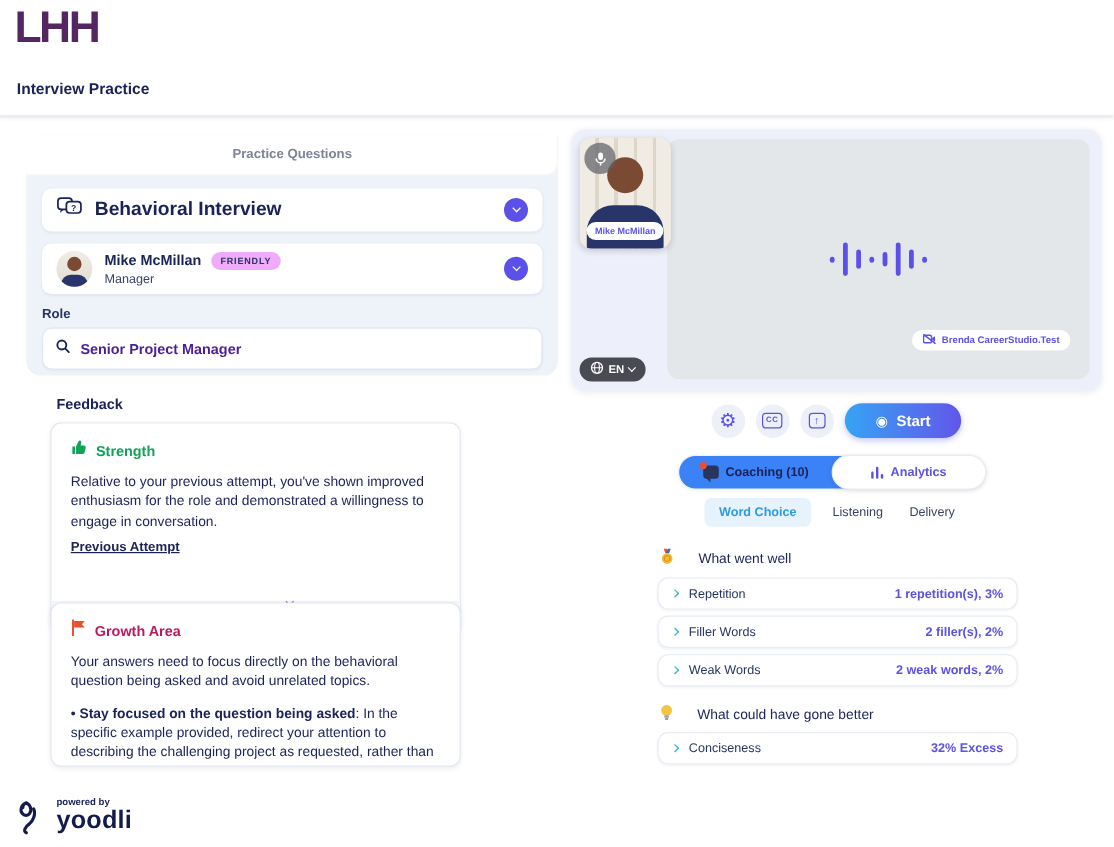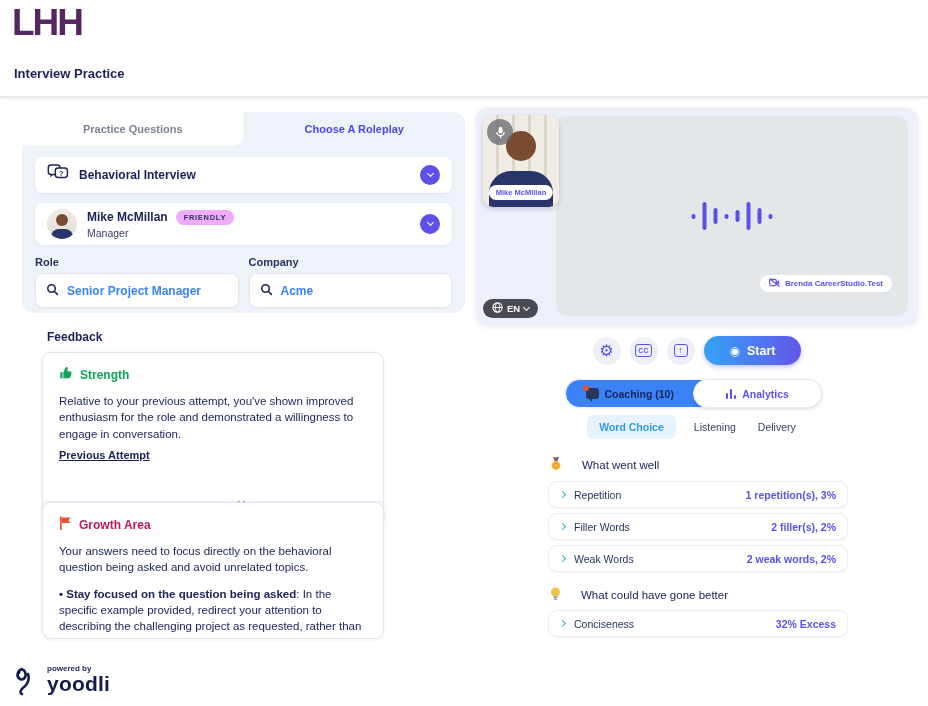--- a/index.html
+++ b/index.html
@@ -14,37 +14,37 @@
   
   .roleplay-panel { position:absolute; left:22px; top:112px; width:443px; height:201px; background:#EEF2F9; border-radius:12px; }
   .rp-tabs { display:flex; height:34px; }
   .rp-tab { flex:1; display:flex; align-items:center; justify-content:center; font-size:11px; cursor:pointer; }
   .rp-tab.inactive { background:#fff; border-radius:12px 0 10px 0; color:#7E8494; font-weight:600; box-shadow:inset -1px -1px 0 rgba(20,30,60,.03); }
   .rp-tab.active { color:#4F46E5; font-weight:700; }
   .rp-body { padding:11px 13px 0 13px; }
   .rp-card { background:#fff; border-radius:8px; box-shadow:0 1px 3px rgba(20,30,60,.06); display:flex; align-items:center; padding:0 12px; }
   .rp-card.scenario { height:36px; }
   .rp-card.persona { height:42px; margin-top:10px; }
-  .rp-card-label { font-size:12px; font-weight:700; color:#1A2258; margin-left:10px; }
+  .rp-card-label { font-size:16px; font-weight:700; color:#1A2258; margin-left:10px; }
   .chev-btn { margin-left:auto; width:20px; height:20px; border-radius:50%; background:#5B51E8; display:flex; align-items:center; justify-content:center; cursor:pointer; flex:0 0 auto; }
   .chev { display:inline-block; width:5px; height:5px; border-right:1.7px solid currentColor; border-bottom:1.7px solid currentColor; transform:rotate(45deg); margin-top:-3px; }
   .chev.right { transform:rotate(-45deg); margin-top:0; }
   .avatar { width:30px; height:30px; border-radius:50%; overflow:hidden; position:relative; background:linear-gradient(#f0ede6,#e2ddd2); flex:0 0 auto; }
   .avatar::before { content:""; position:absolute; left:50%; top:5px; transform:translateX(-50%); width:12px; height:12px; border-radius:50%; background:#7A4A32; }
   .avatar::after { content:""; position:absolute; left:50%; bottom:-4px; transform:translateX(-50%); width:22px; height:14px; border-radius:8px 8px 0 0; background:#27356B; }
   .persona-info { margin-left:10px; }
   .persona-top { display:flex; align-items:center; gap:8px; }
   .persona-name { font-size:12px; font-weight:700; color:#1A2258; }
   .friendly-badge { background:#f0abfc; color:#27355F; font-size:7.5px; font-weight:700; letter-spacing:.7px; padding:3px 8px; border-radius:9px; }
   .persona-role { font-size:10.5px; color:#3A4366; margin-top:2px; }
   .field-row { display:flex; gap:10px; margin-top:11px; }
   .field { flex:1; }
   .field-label { font-size:11px; font-weight:600; color:#27355F; margin-bottom:5px; }
   .field-input { height:35px; background:#fff; border:1px solid #E2E8F0; border-radius:8px; display:flex; align-items:center; gap:8px; padding:0 10px; box-shadow:0 1px 2px rgba(20,30,60,.04); }
-  .field-value { font-size:12px; font-weight:700; color:#3b82f6; white-space:nowrap; }
+  .field-value { font-size:12px; font-weight:700; color:#4c1d95; white-space:nowrap; }
 
   
   .feedback-heading { position:absolute; left:47px; top:330px; font-size:12px; font-weight:700; color:#1A2258; }
   .fb-card { position:absolute; left:42px; width:342px; background:#fff; border:1px solid #E3E8F0; border-radius:9px; box-shadow:0 1px 4px rgba(20,30,60,.07); }
   .fb-card.strength { top:352px; height:176px; }
   .fb-card.growth { top:502px; height:137px; overflow:hidden; }
   .fb-inner { padding:13px 16px 0 16px; }
   .fb-title-row { display:flex; align-items:center; gap:7px; }
   .fb-title { font-size:12px; font-weight:700; }
   .fb-title.green { color:#10A35A; }
@@ -109,21 +109,20 @@
 
 <div class="app">
 
   <div class="logo">LHH</div>
   <div class="page-title">Interview Practice</div>
   <div class="header-divider"></div>
 
   <div class="roleplay-panel">
     <div class="rp-tabs">
       <div class="rp-tab inactive">Practice Questions</div>
-      <div class="rp-tab active">Choose A Roleplay</div>
     </div>
     <div class="rp-body">
       <div class="rp-card scenario">
         <span>
           <svg width="22" height="18" viewBox="0 0 24 20">
             <rect x="1.2" y="1.2" width="13" height="10.5" rx="3" fill="none" stroke="#1A2258" stroke-width="1.6"></rect>
             <path d="M4 11.5 L3 15 L7 11.5" fill="#1A2258"></path>
             <rect x="9" y="4.5" width="13.5" height="10.5" rx="3" fill="#fff" stroke="#1A2258" stroke-width="1.6"></rect>
             <text x="15.7" y="12.8" font-size="8" font-weight="bold" fill="#1A2258" text-anchor="middle" font-family="Liberation Sans, sans-serif">?</text>
           </svg>
@@ -154,32 +153,20 @@
           <div class="field-input">
             <span>
               <svg width="13" height="13" viewBox="0 0 16 16">
                   <circle cx="6.8" cy="6.8" r="4.6" fill="none" stroke="#1A2258" stroke-width="1.9"></circle>
                   <line x1="10.4" y1="10.4" x2="14" y2="14" stroke="#1A2258" stroke-width="1.9" stroke-linecap="round"></line>
                 </svg>
             </span>
             <span class="field-value">Senior Project Manager</span>
           </div>
         </div>
-        <div class="field">
-          <div class="field-label">Company</div>
-          <div class="field-input">
-            <span>
-              <svg width="13" height="13" viewBox="0 0 16 16">
-                  <circle cx="6.8" cy="6.8" r="4.6" fill="none" stroke="#1A2258" stroke-width="1.9"></circle>
-                  <line x1="10.4" y1="10.4" x2="14" y2="14" stroke="#1A2258" stroke-width="1.9" stroke-linecap="round"></line>
-                </svg>
-            </span>
-            <span class="field-value">Acme</span>
-          </div>
-        </div>
       </div>
     </div>
   </div>
 
   <div class="feedback-heading">Feedback</div>
 
   <div class="fb-card strength">
     <div class="fb-inner">
       <div class="fb-title-row">
         <span>

